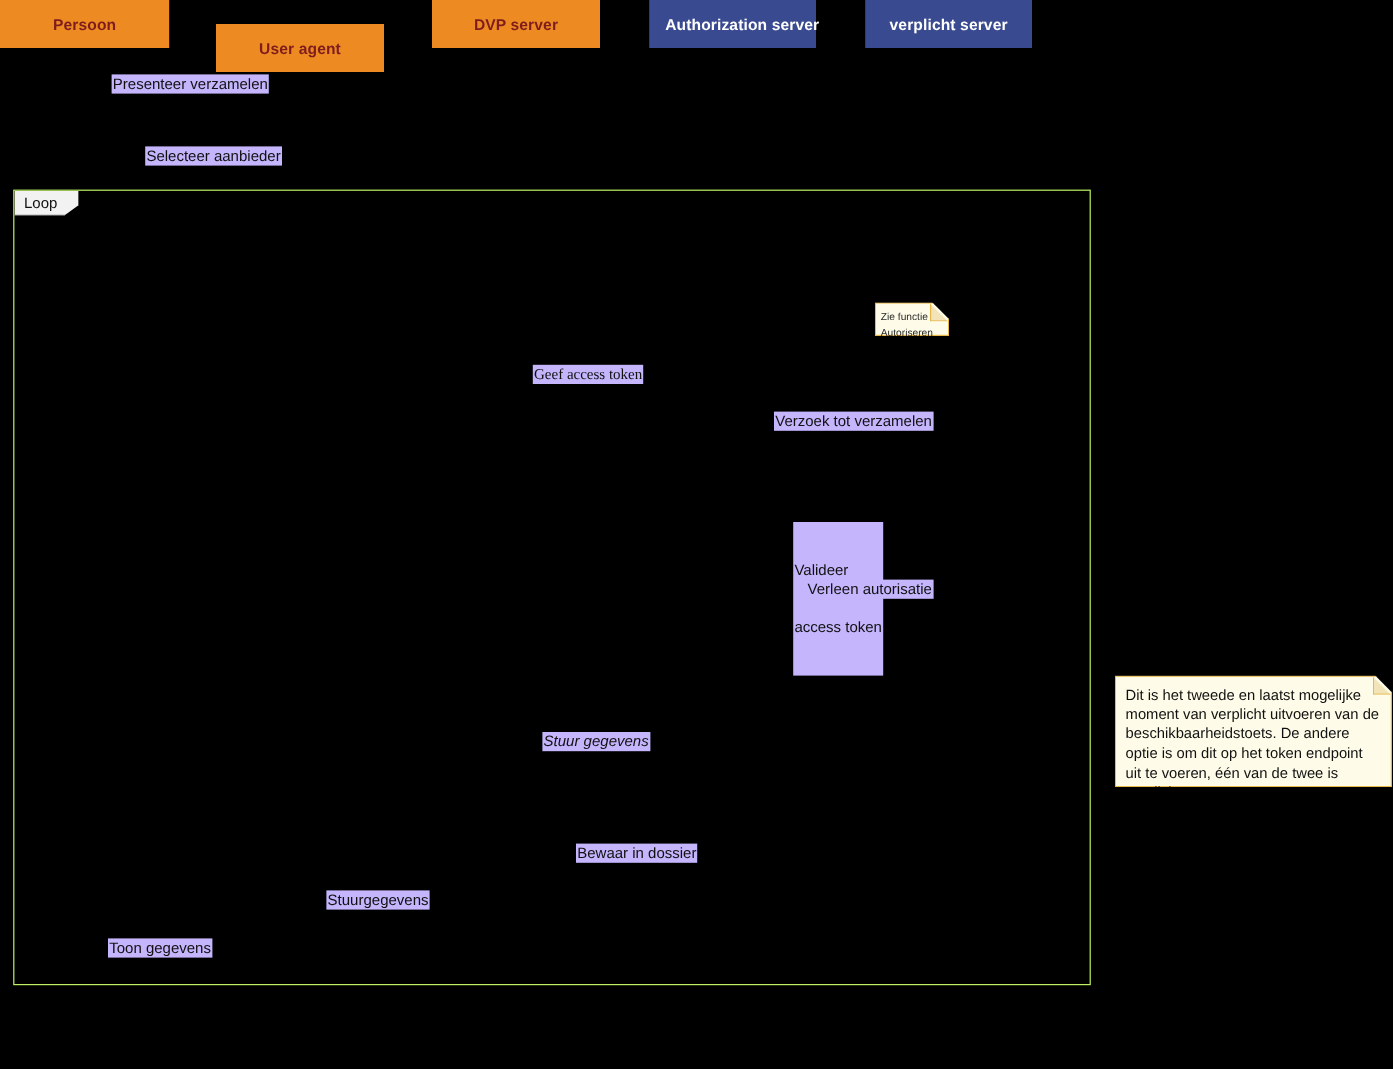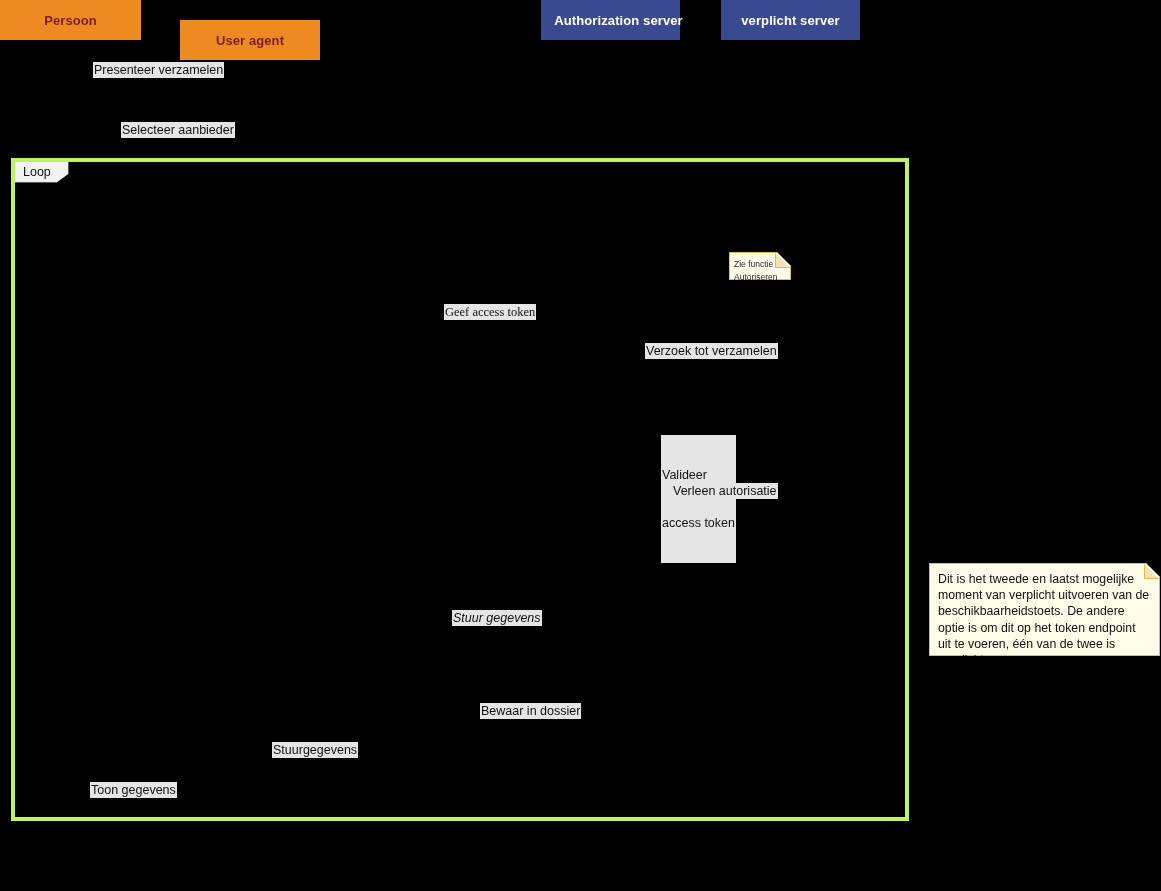--- a/index.html
+++ b/index.html
@@ -41,33 +41,33 @@
     color: #7f1d1d;
   }
   .lifeline-box.system {
     background: #3A4A90;
     color: #ffffff;
   }
 
   
   .msg-label {
     position: absolute;
-    background: #e5e5e5;
+    background: #c4b5fd;
     color: #111111;
     font-size: 12.5px;
     line-height: 16px;
     padding: 0px 1px;
     white-space: pre;
     box-sizing: border-box;
   }
 
   
   .fragment {
     position: absolute;
-    border: 4px solid #bef264;
+    border: 1px solid #bef264;
     box-sizing: border-box;
     background: transparent;
   }
   .fragment-tab {
     position: absolute;
     left: 0;
     top: 0;
     height: 21px;
     background: #f2f2f2;
     border-right: 1px solid #555;
@@ -139,20 +139,23 @@
 <div id="canvas">
 
   <div class="lifeline-box actor" style="left:0px; top:0px; width:141px;">
     <span>Persoon</span>
   </div>
 
   <div class="lifeline-box actor" style="left:180px; top:0px; width:140px;margin-top:20px;">
     <span>User agent</span>
   </div>
 
+  <div class="lifeline-box actor" style="left:360px; top:0px; width:140px;">
+    <span>DVP server</span>
+  </div>
 
   <div class="lifeline-box system" style="left:541px; top:0px; width:139px;padding-left:16px;">
     <span>Authorization server</span>
   </div>
 
   <div class="lifeline-box system" style="left:721px; top:0px; width:139px;">
     <span>verplicht server</span>
   </div>
 
   <div class="msg-label" style="left:93px; top:62px;">Presenteer verzamelen</div>

